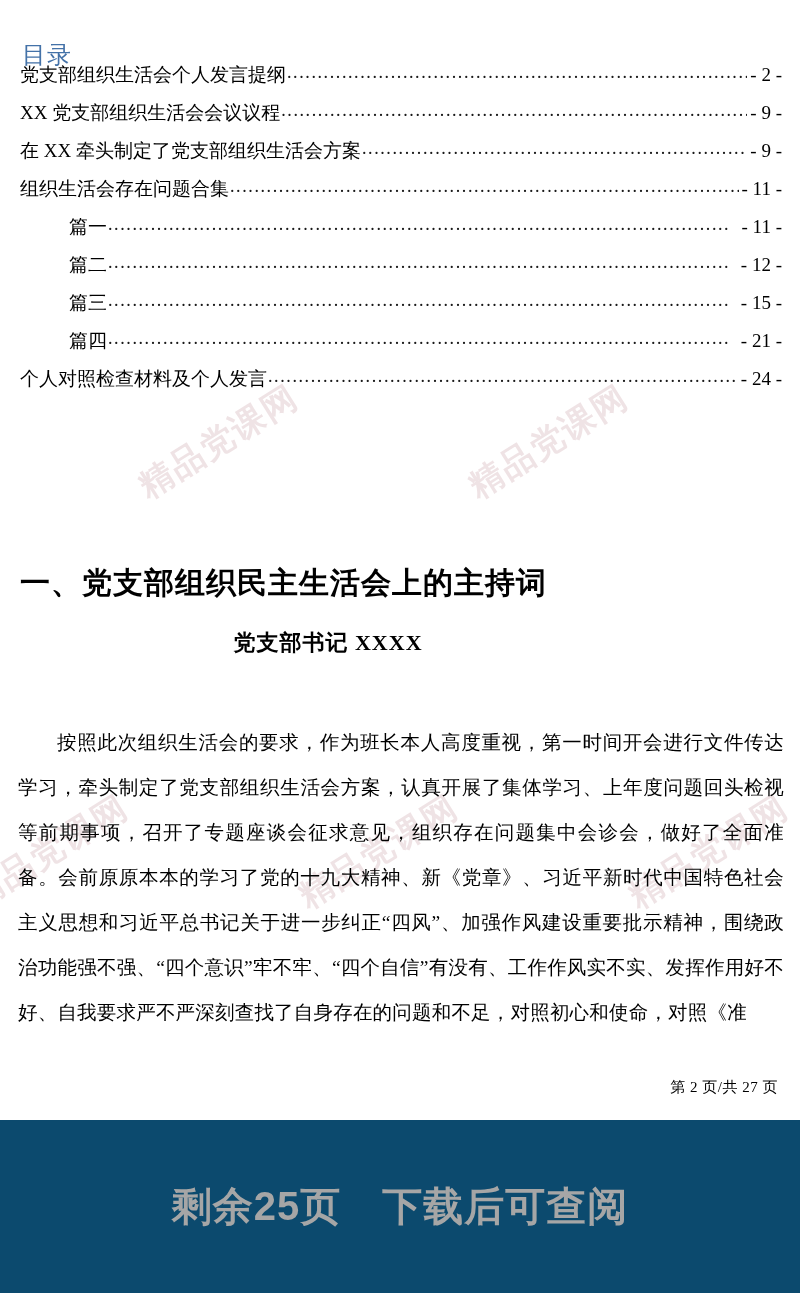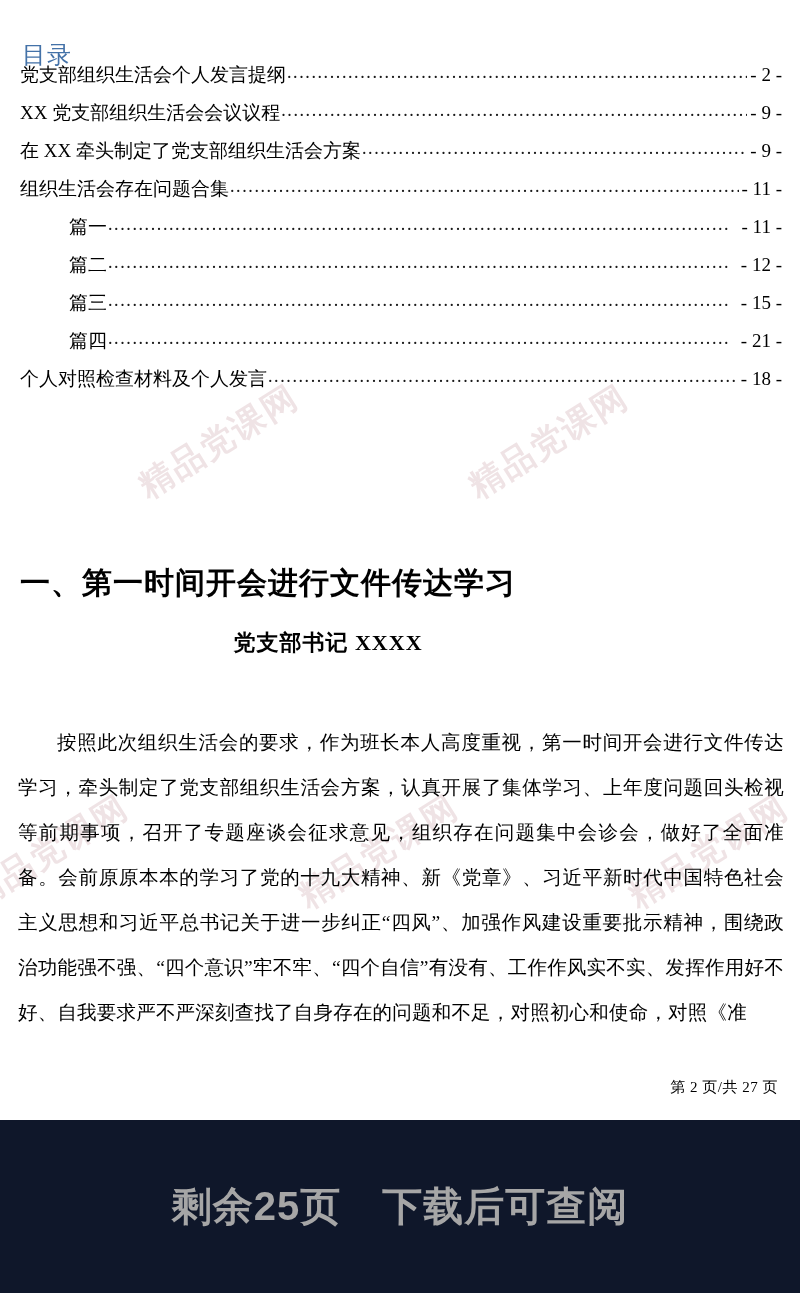--- a/index.html
+++ b/index.html
@@ -143,21 +143,21 @@
     z-index: 2;
   }
 
   
   .cut-banner {
     position: absolute;
     left: 0;
     top: 1120px;
     width: 800px;
     height: 173px;
-    background: #0f172a;
+    background: #0c4a6e;
     display: flex;
     align-items: center;
     justify-content: center;
     z-index: 5;
     text-align: right;
   }
   .cut-banner-text {
     font-family: "Liberation Sans", "DejaVu Sans", sans-serif;
     font-weight: 700;
     font-size: 40px;
@@ -228,27 +228,27 @@
 
       <div class="toc-row lvl2">
         <span class="toc-label">篇四</span>
         <span class="toc-dots">......................................................................................................</span>
         <span class="toc-page">- 21 -</span>
       </div>
 
       <div class="toc-row lvl1">
         <span class="toc-label">个人对照检查材料及个人发言</span>
         <span class="toc-dots">......................................................................................................</span>
-        <span class="toc-page">- 18 -</span>
+        <span class="toc-page">- 24 -</span>
       </div>
 
     </div>
   </div>
 
-  <h1 class="doc-heading">一、第一时间开会进行文件传达学习</h1>
+  <h1 class="doc-heading">一、党支部组织民主生活会上的主持词</h1>
   <div class="doc-subheading">党支部书记 XXXX</div>
   <p class="body-copy">按照此次组织生活会的要求，作为班长本人高度重视，第一时间开会进行文件传达学习，牵头制定了党支部组织生活会方案，认真开展了集体学习、上年度问题回头检视等前期事项，召开了专题座谈会征求意见，组织存在问题集中会诊会，做好了全面准备。会前原原本本的学习了党的十九大精神、新《党章》、习近平新时代中国特色社会主义思想和习近平总书记关于进一步纠正“四风”、加强作风建设重要批示精神，围绕政治功能强不强、“四个意识”牢不牢、“四个自信”有没有、工作作风实不实、发挥作用好不好、自我要求严不严深刻查找了自身存在的问题和不足，对照初心和使命，对照《准</p>
 
   <div class="page-footer">第 2 页/共 27 页</div>
 
 </div>
 
 <div class="cut-banner">
   <span class="cut-banner-text">剩余25页　下载后可查阅</span>
 </div>

